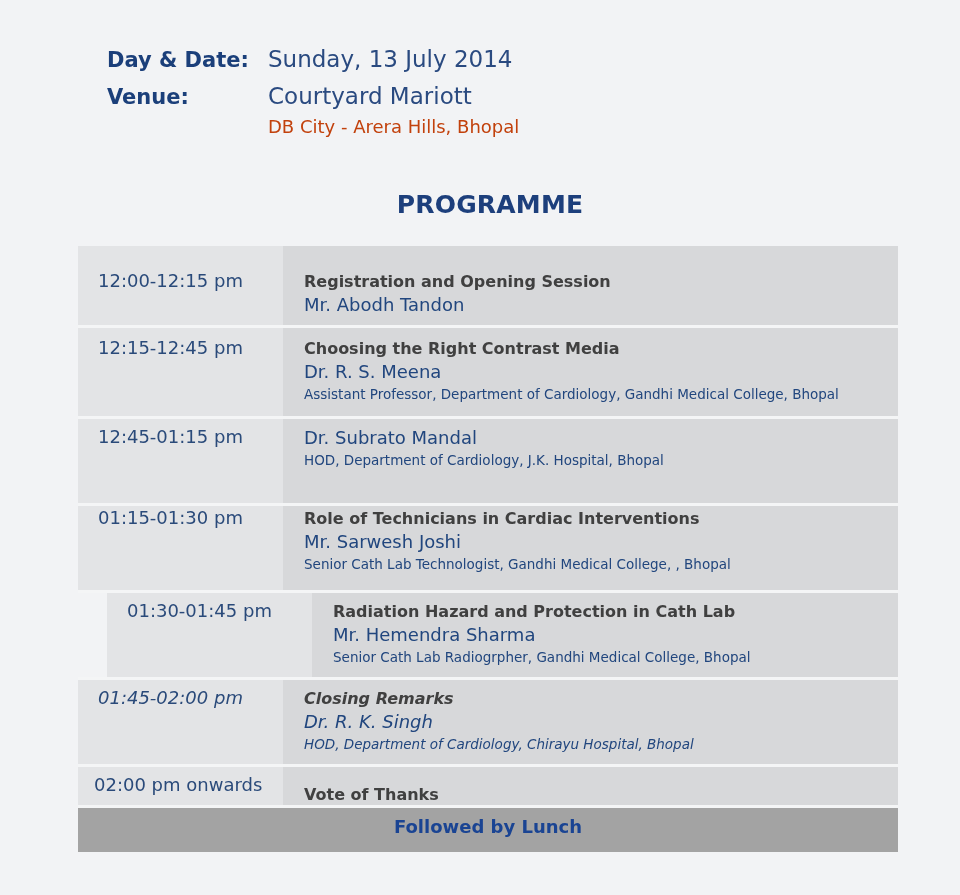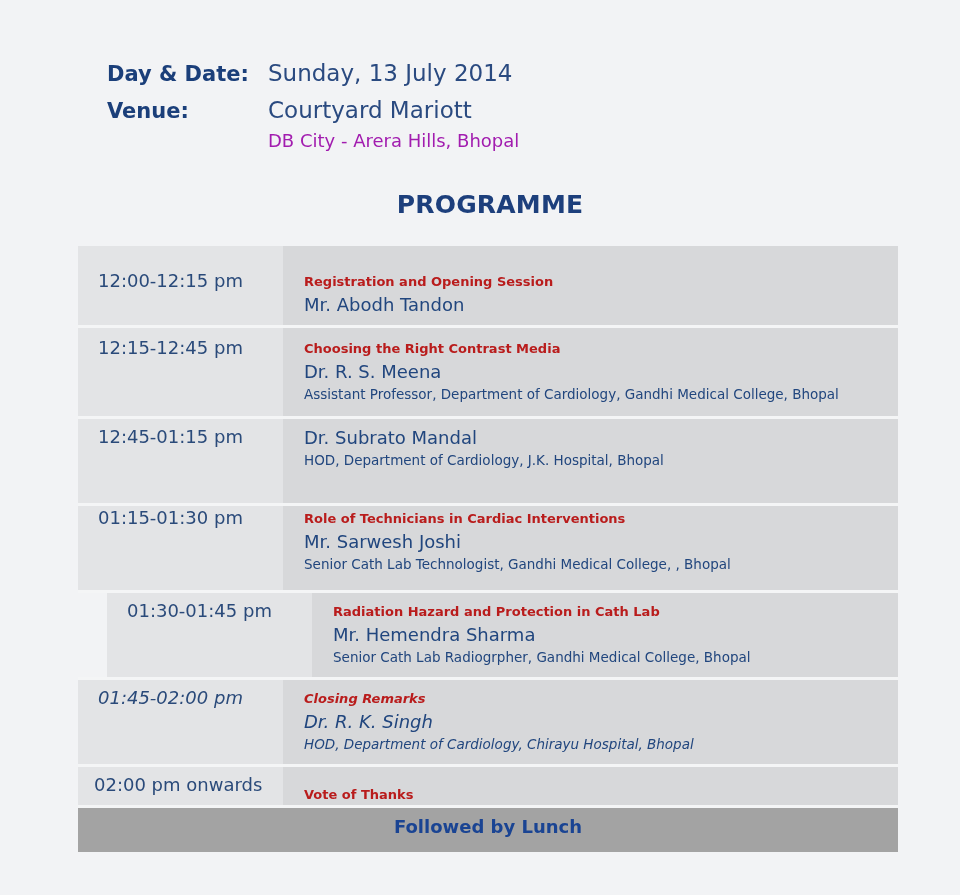--- a/index.html
+++ b/index.html
@@ -2,45 +2,45 @@
 <html><head>
   <meta charset="utf-8">
   <style>
     html, body { margin: 0; padding: 0; }
     body {
       width: 960px; height: 895px; overflow: hidden;
       background: #f2f3f5;
       font-family: "DejaVu Sans", sans-serif;
       position: relative;
     }
-    .info { position: absolute; left: 107px; top: 60px; }
+    .info { position: absolute; left: 107px; top: 46px; }
     .info-row { display: flex; align-items: baseline; height: 37px; }
     .info-label {
       width: 161px; font-weight: bold; font-size: 21px; color: #1b3f7a;
     }
     .info-value { font-size: 23px; color: #2a4a80; }
-    .info-sub { font-size: 18px; color: #a21caf; margin-left: 161px; margin-top: -4px; }
+    .info-sub { font-size: 18px; color: #c2410c; margin-left: 161px; margin-top: -4px; }
 
     .prog-title {
       position: absolute; left: 0; width: 980px; top: 190px; text-align: center;
       font-size: 25px; font-weight: bold; color: #1d3f7c; letter-spacing: 0.2px;
     }
 
     .table {
       position: absolute; left: 78px; top: 246px; width: 820px;
     }
     .row { display: flex; border-bottom: 3px solid #f4f5f6; }
     .time {
       width: 205px; background: #e3e4e6; color: #2a4a7a; font-size: 18px;
       padding-left: 20px; box-sizing: border-box; padding-top: 22px;
     }
     .content {
       flex: 1; background: #d7d8da; padding-left: 21px; padding-top: 22px; box-sizing: border-box;
     }
-    .topic { font-size: 13px; font-weight: bold; color: #b91c1c; line-height: 23px; }
+    .topic { font-size: 16px; font-weight: bold; color: #404040; line-height: 23px; }
     .speaker { font-size: 18px; color: #21467e; line-height: 23px; }
     .desig { font-size: 13.5px; color: #21467e; line-height: 22px; white-space: nowrap; }
 
     .r1 { height: 79px; }
     .r1 .time { padding-top: 24px; }
     .r1 .content { padding-top: 24px; }
     .r2 { height: 88px; }
     .r2 .time, .r2 .content { padding-top: 9px; }
     .r3 { height: 84px; }
     .r3 .time, .r3 .content { padding-top: 7px; }

